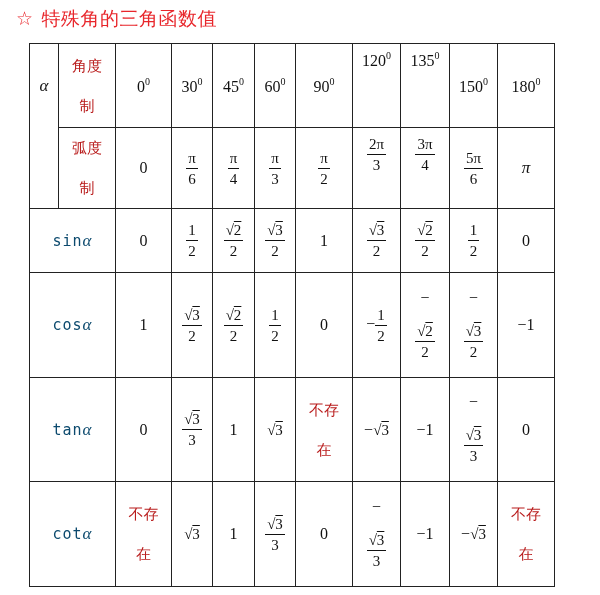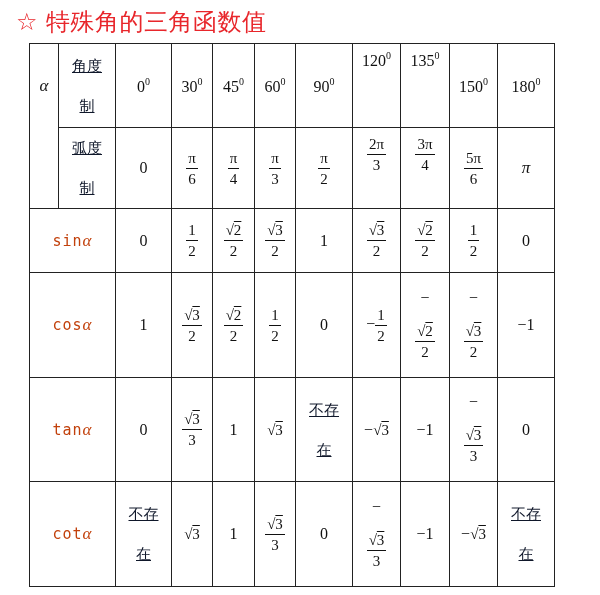--- a/index.html
+++ b/index.html
@@ -1,25 +1,25 @@
 <!DOCTYPE html>
 <html><head>
 <meta charset="utf-8">
 <style>
   html, body { margin:0; padding:0; background:#fff; }
   body { width:600px; height:595px; position:relative; overflow:hidden;
          font-family:"Liberation Serif","DejaVu Serif",serif; color:#111; }
-  .title { position:absolute; left:16px; top:6px; font-size:24px; color:#e8262b;
+  .title { position:absolute; left:16px; top:6px; font-size:19px; color:#e8262b;
            font-family:"DejaVu Sans",sans-serif; letter-spacing:0.5px; }
   .title .star { margin-right:8px; }
   table { position:absolute; left:29px; top:43px; border-collapse:collapse; table-layout:fixed; }
   td { border:1.5px solid #222; text-align:center; vertical-align:middle; padding:0; font-size:16px; }
   td.g { border-left-color:#777; }
-  .cjk { font-family:"DejaVu Sans",sans-serif; font-size:15px; color:#0f172a; line-height:40px;text-decoration:underline; }
-  .fn { font-family:"DejaVu Sans Mono",monospace; font-size:15px; color:#c2410c; letter-spacing:1px; }
+  .cjk { font-family:"DejaVu Sans",sans-serif; font-size:15px; color:#b91c1c; line-height:40px; }
+  .fn { font-family:"DejaVu Sans Mono",monospace; font-size:15px; color:#0c4a6e; letter-spacing:1px; }
   .fn i, i.gr { font-family:"Liberation Serif",serif; font-style:italic; font-size:17px; }
   sup { font-size:10px; vertical-align:7px; }
   .frac { display:inline-flex; flex-direction:column; align-items:center; vertical-align:middle; font-size:15px; line-height:20px; }
   .frac .num { border-bottom:1.2px solid #111; padding:0 2px; }
   .top { vertical-align:top; padding-top:6px;margin-top:20px; }
   .stack { display:flex; flex-direction:column; align-items:center; justify-content:center; gap:14px; }
   .sq { font-size:15px; }
   .sq .r { text-decoration:overline; }
 </style>
 </head>

